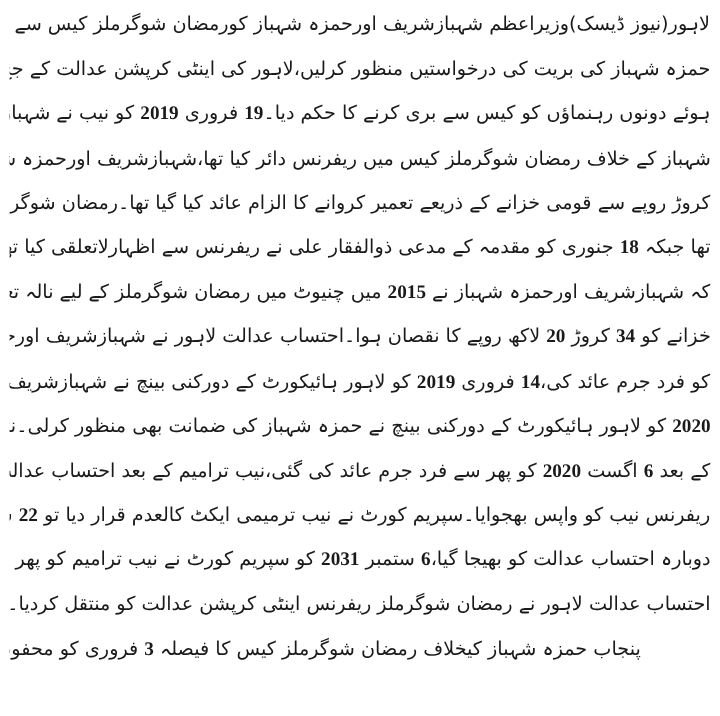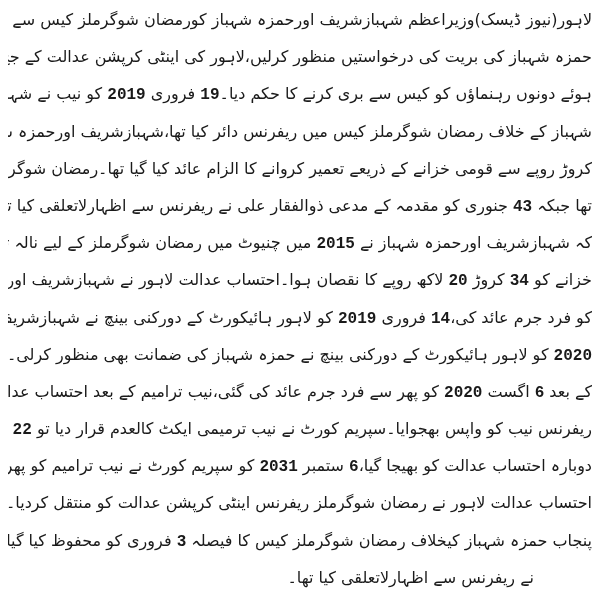--- a/index.html
+++ b/index.html
@@ -31,40 +31,39 @@
     text-align: justify;
     
     text-align-last: justify;
   }
   .line:last-child {
     text-align-last: right;
     padding-left: 0;
     padding-right: 58px; 
   }
   .num {
-    font-family: Liberation Mono, monospace;
+    font-family: Liberation Serif, serif;
     font-weight: 700;
     letter-spacing: 0.5px;
     unicode-bidi: embed;
     direction: ltr;
   }
 </style>
 </head>
 <body>
 
 <div class="article">
     <div class="line">لاہور(نیوز ڈیسک)وزیراعظم شہبازشریف اورحمزہ شہباز کورمضان شوگرملز کیس سے بری کردیا گیا۔عدالت نے شہبازشریف اور</div>
     <div class="line">حمزہ شہباز کی بریت کی درخواستیں منظور کرلیں،لاہور کی اینٹی کرپشن عدالت کے جج سردار محمد اقبال ڈوگر نے محفوظ فیصلہ سناتے</div>
     <div class="line">ہوئے دونوں رہنماؤں کو کیس سے بری کرنے کا حکم دیا۔<span class="num">19</span> فروری <span class="num">2019</span> کو نیب نے شہبازشریف اور ان کے بیٹے حمزہ</div>
     <div class="line">شہباز کے خلاف رمضان شوگرملز کیس میں ریفرنس دائر کیا تھا،شہبازشریف اورحمزہ شہباز پر شوگرملز کے لیے گندے نالے کو </div>
     <div class="line">کروڑ روپے سے قومی خزانے کے ذریعے تعمیر کروانے کا الزام عائد کیا گیا تھا۔رمضان شوگرملز کیس کا فیصلہ  فروری کو محفوظ کیا گیا</div>
-    <div class="line">تھا جبکہ <span class="num">43</span> جنوری کو مقدمہ کے مدعی ذوالفقار علی نے ریفرنس سے اظہارلاتعلقی کیا تھا۔نیب کی جانب سے الزام عائد کیا گیا تھا</div>
+    <div class="line">تھا جبکہ <span class="num">18</span> جنوری کو مقدمہ کے مدعی ذوالفقار علی نے ریفرنس سے اظہارلاتعلقی کیا تھا۔نیب کی جانب سے الزام عائد کیا گیا تھا</div>
     <div class="line">کہ شہبازشریف اورحمزہ شہباز نے <span class="num">2015</span> میں چنیوٹ میں رمضان شوگرملز کے لیے نالہ تعمیر کروایا،گندے نالے کی تعمیر سے ملکی</div>
     <div class="line">خزانے کو <span class="num">34</span> کروڑ <span class="num">20</span> لاکھ روپے کا نقصان ہوا۔احتساب عدالت لاہور نے شہبازشریف اورحمزہ شہباز پر  اپریل </div>
     <div class="line">کو فرد جرم عائد کی،<span class="num">14</span> فروری <span class="num">2019</span> کو لاہور ہائیکورٹ کے دورکنی بینچ نے شہبازشریف کی ضمانت منظور کی تھی جبکہ  فروری</div>
     <div class="line"><span class="num">2020</span> کو لاہور ہائیکورٹ کے دورکنی بینچ نے حمزہ شہباز کی ضمانت بھی منظور کرلی۔نئے ثبوتوں کے بعد اور ضمنی ریفرنس دائر ہونے</div>
     <div class="line">کے بعد <span class="num">6</span> اگست <span class="num">2020</span> کو پھر سے فرد جرم عائد کی گئی،نیب ترامیم کے بعد احتساب عدالت لاہور نے  ستمبر  کو</div>
     <div class="line">ریفرنس نیب کو واپس بھجوایا۔سپریم کورٹ نے نیب ترمیمی ایکٹ کالعدم قرار دیا تو <span class="num">22</span> ستمبر  کو ریفرنس سماعت کے لیے</div>
     <div class="line">دوبارہ احتساب عدالت کو بھیجا گیا،<span class="num">6</span> ستمبر <span class="num">2031</span> کو سپریم کورٹ نے نیب ترامیم کو پھر سے بحال کیا تو  اکتوبر  کو</div>
     <div class="line">احتساب عدالت لاہور نے رمضان شوگرملز ریفرنس اینٹی کرپشن عدالت کو منتقل کردیا۔وزیراعظم شہبازشریف اور سابق وزیراعلیٰ</div>
     <div class="line">پنجاب حمزہ شہباز کیخلاف رمضان شوگرملز کیس کا فیصلہ <span class="num">3</span> فروری کو محفوظ کیا گیا تھا جبکہ  جنوری کو مقدمہ کے مدعی ذوالفقار علی</div>
-    <div class="line">نے ریفرنس سے اظہارلاتعلقی کیا تھا۔</div>
   </div>
 
 </body></html>

